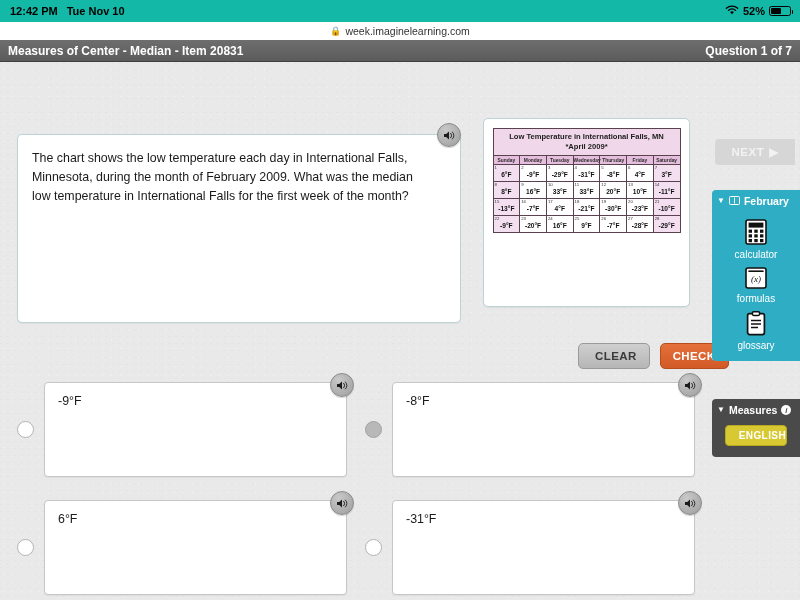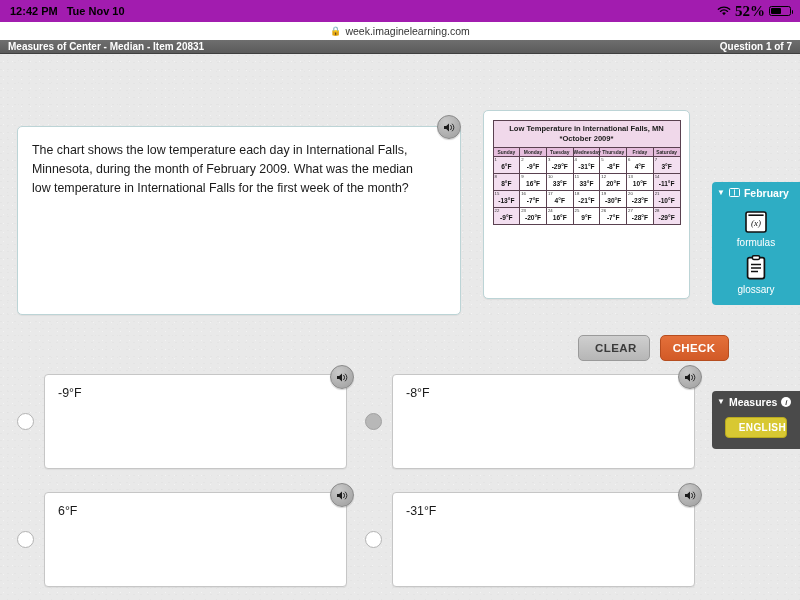--- a/index.html
+++ b/index.html
@@ -6,31 +6,31 @@
   html, body {
     width: 800px; height: 600px;
     font-family: "Liberation Sans", sans-serif;
     overflow: hidden;
     background: #ffffff;
   }
 
   
   .status-bar {
     height: 22px; width: 100%;
-    background: #a21caf;
+    background: #14b8a6;
     display: flex; align-items: center;
     padding: 0 10px;
     font-size: 11px; font-weight: bold; color: #000;
     position: relative;
   }
   .sb-left { display: flex; align-items: center; gap: 9px; }
   .sb-right {
     position: absolute; right: 9px; top: 0; height: 22px;
     display: flex; align-items: center; gap: 4px;
-    font-size: 15px; font-weight: bold; font-family: Liberation Serif, serif;
+    font-size: 11px; font-weight: bold;
   }
   .wifi-icon { display: inline-block; }
   .battery {
     width: 22px; height: 10px;
     border: 1px solid #000; border-radius: 2.5px;
     position: relative; display: inline-block;
   }
   .battery::after {
     content: ""; position: absolute; right: -3px; top: 3px;
     width: 1.5px; height: 4px; background: #000; border-radius: 0 1px 1px 0;
@@ -45,25 +45,25 @@
     height: 18px; width: 100%;
     background: #ffffff;
     display: flex; align-items: center; justify-content: center;
     font-size: 10.5px; color: #333;
     gap: 4px;
   }
   .lock-icon { font-size: 9px; color: #444; }
 
   
   .title-bar {
-    height: 14px; width: 100%;
+    height: 22px; width: 100%;
     background: linear-gradient(to bottom, #6e6e6e 0%, #5b5b5b 100%);
     display: flex; align-items: center; justify-content: space-between;
     padding: 0 8px;
-    color: #ffffff; font-size: 10px; font-weight: bold;
+    color: #ffffff; font-size: 12px; font-weight: bold;
     border-bottom: 1px solid #3f3f3f;
   }
 
   
   .stage {
     position: relative;
     width: 800px; height: 594px;
     background: #e9e9e9;
     background-image:
       radial-gradient(circle at 13% 22%, rgba(0,0,0,0.025) 0.6px, transparent 0.7px),
@@ -267,21 +267,21 @@
         </svg>
     </div>
     <div class="stem-text">The chart shows the low temperature each day in International Falls, Minnesota, during the month of February 2009. What was the median low temperature in International Falls for the first week of the month?</div>
   </div>
 
   <div class="panel" id="chart-panel">
     <div class="chart-wrap">
       <table class="cal">
         <caption>
           <span>Low Temperature in International Falls, MN</span><br>
-          <span>*October 2009*</span>
+          <span>*April 2009*</span>
         </caption>
         <thead>
             <tr id="cal-head">
               <th>Sunday</th>
               <th>Monday</th>
               <th>Tuesday</th>
               <th>Wednesday</th>
               <th>Thursday</th>
               <th>Friday</th>
               <th>Saturday</th>
@@ -467,33 +467,55 @@
         <svg width="13" height="11" viewBox="0 0 13 11">
             <path d="M1 4h2.2L6 1.4v8.2L3.2 7H1z" fill="#1c1c1c"></path>
             <path d="M7.7 3.3a3 3 0 0 1 0 4.4" stroke="#1c1c1c" stroke-width="1" fill="none" stroke-linecap="round"></path>
             <path d="M9.4 2a4.6 4.6 0 0 1 0 7" stroke="#1c1c1c" stroke-width="0.9" fill="none" stroke-linecap="round"></path>
           </svg>
       </div>
       <span>-31°F</span>
     </div>
   </div>
 
+  <div class="next-btn">
+    <span>NEXT</span>
+    <span>▶</span>
+  </div>
 
   <div class="ref-panel">
     <div class="rail-head">
       <span class="caret">▼</span>
       <span>
         <svg width="11" height="9" viewBox="0 0 11 9">
             <rect x="0.5" y="0.5" width="10" height="8" rx="1" fill="none" stroke="#fff" stroke-width="1"></rect>
             <line x1="5.5" y1="1.5" x2="5.5" y2="7.5" stroke="#fff" stroke-width="0.9"></line>
           </svg>
       </span>
       <span>February</span>
     </div>
 
+    <div class="ref-item">
+      <span>
+        <svg width="22" height="26" viewBox="0 0 22 26">
+            <rect x="1" y="1" width="20" height="24" rx="2" fill="#fff" stroke="#111" stroke-width="1.6"></rect>
+            <rect x="3.6" y="3.6" width="14.8" height="5" fill="#111"></rect>
+            <rect x="3.6" y="10.6" width="3.4" height="3.2" fill="#111"></rect>
+            <rect x="9.3" y="10.6" width="3.4" height="3.2" fill="#111"></rect>
+            <rect x="15" y="10.6" width="3.4" height="3.2" fill="#111"></rect>
+            <rect x="3.6" y="15.3" width="3.4" height="3.2" fill="#111"></rect>
+            <rect x="9.3" y="15.3" width="3.4" height="3.2" fill="#111"></rect>
+            <rect x="15" y="15.3" width="3.4" height="3.2" fill="#111"></rect>
+            <rect x="3.6" y="20" width="3.4" height="3.2" fill="#111"></rect>
+            <rect x="9.3" y="20" width="3.4" height="3.2" fill="#111"></rect>
+            <rect x="15" y="20" width="3.4" height="3.2" fill="#111"></rect>
+          </svg>
+      </span>
+      <span>calculator</span>
+    </div>
 
     <div class="ref-item">
       <span>
         <svg width="22" height="22" viewBox="0 0 22 22">
             <rect x="1" y="1" width="20" height="20" rx="2" fill="#fff" stroke="#111" stroke-width="1.6"></rect>
             <rect x="3.4" y="3.4" width="15.2" height="1.6" fill="#111"></rect>
             <text x="11" y="15" font-family="Liberation Serif, serif" font-size="9" font-style="italic" text-anchor="middle" fill="#111">(x)</text>
           </svg>
       </span>
       <span>formulas</span>

